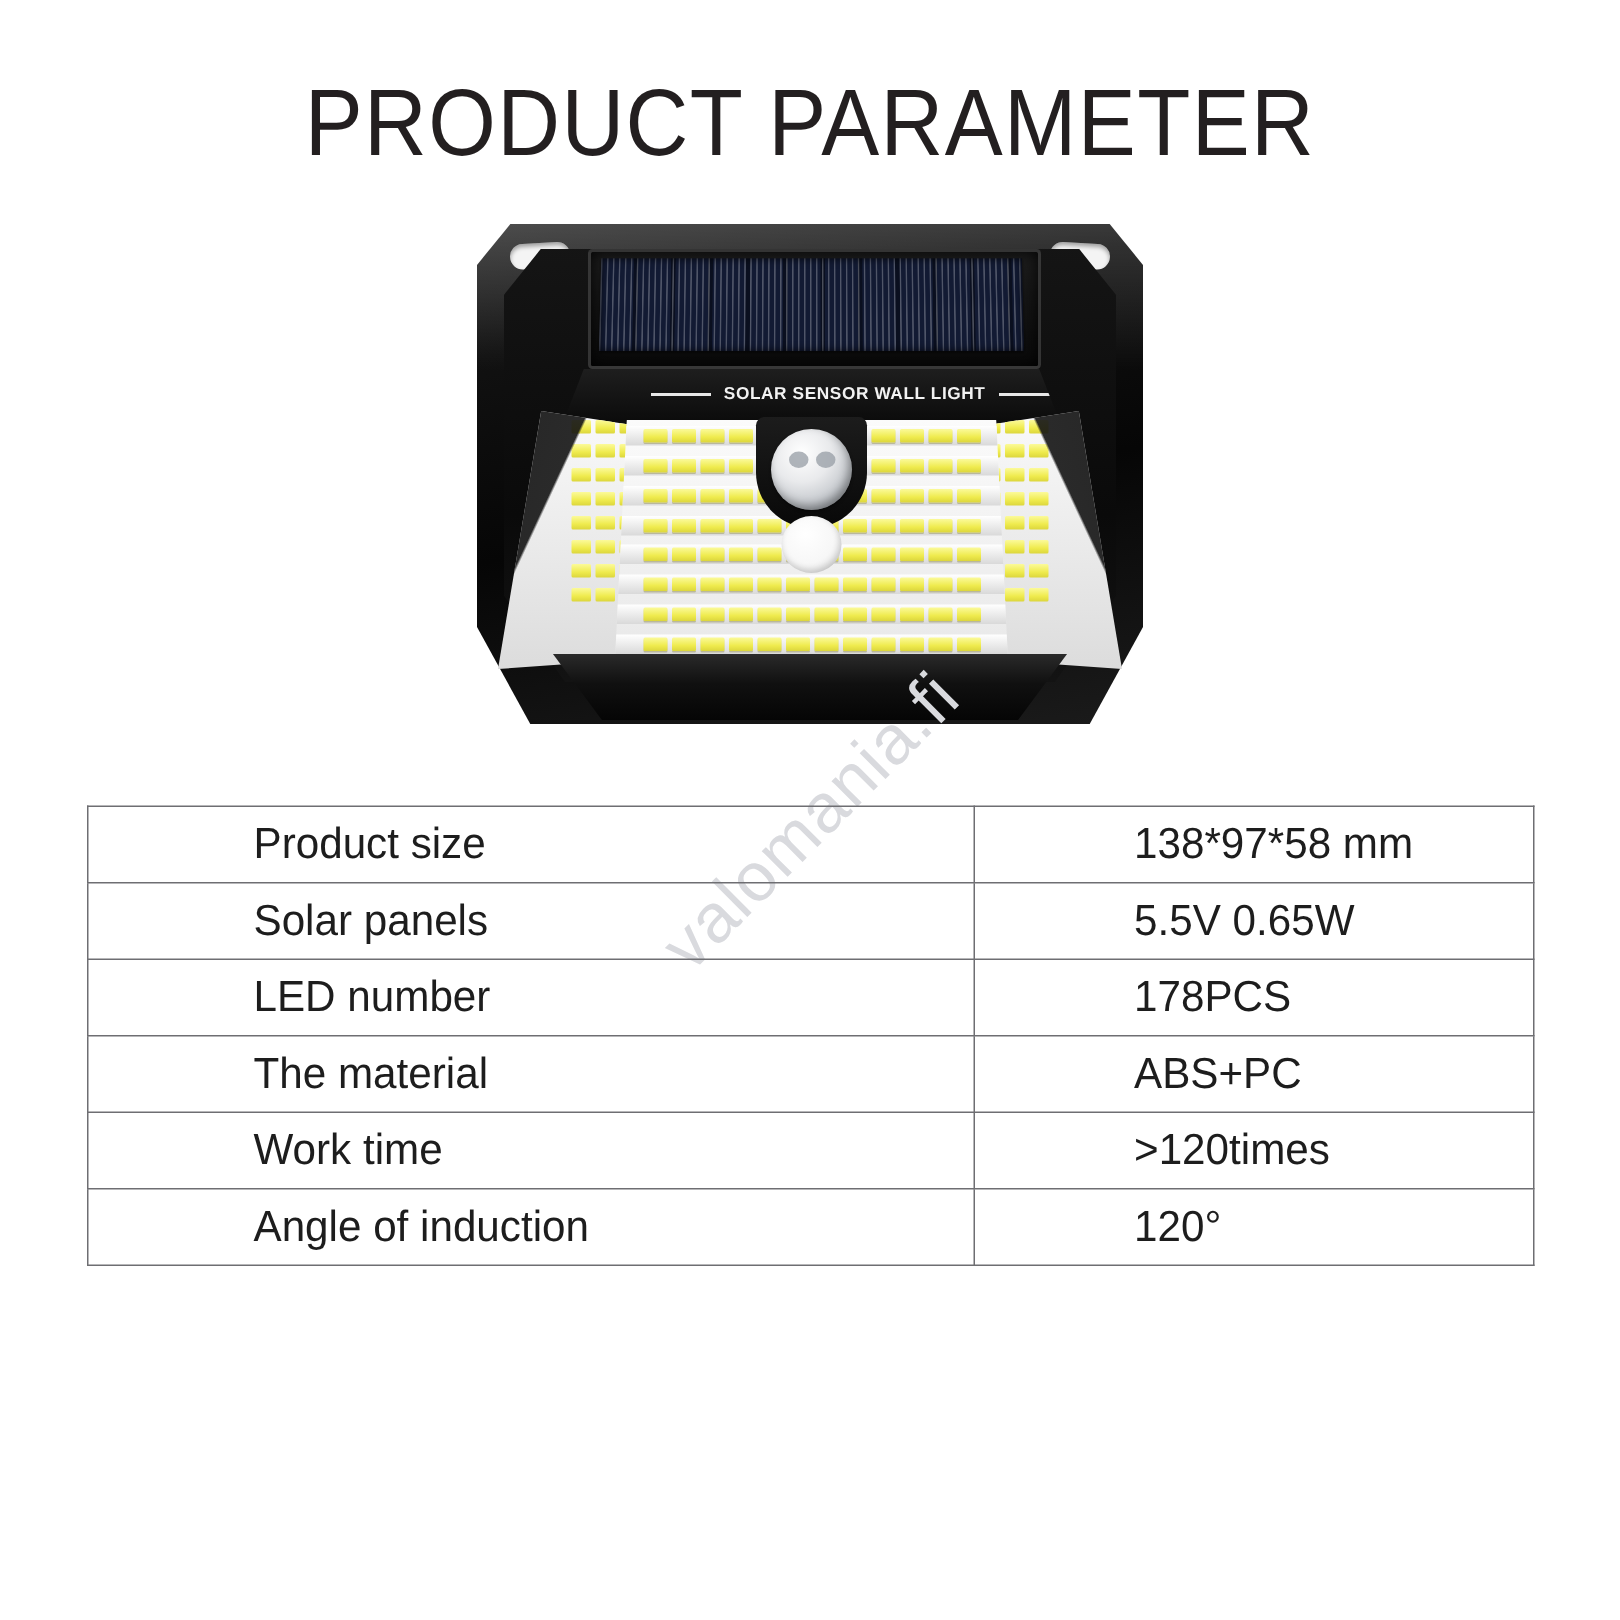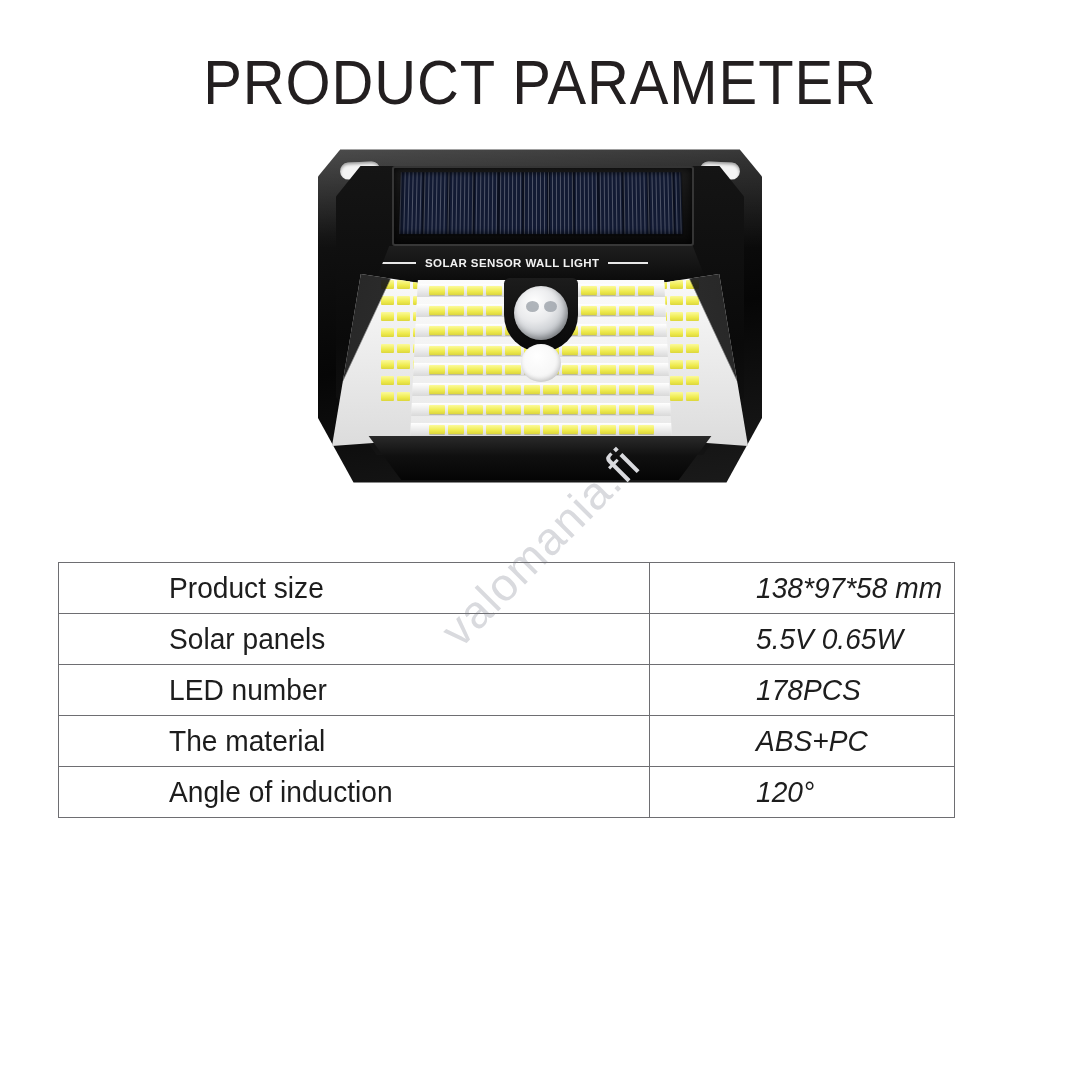--- a/index.html
+++ b/index.html
@@ -121,21 +121,21 @@
 
   
   .label-band {
     position: absolute;
     left: 58px; top: 100px;
     width: 330px; height: 34px;
     background: linear-gradient(180deg, #1e1e1e 0%, #0c0c0c 100%);
     clip-path: polygon(4% 0%, 96% 0%, 100% 100%, 0% 100%);
     display: flex;
     align-items: center;
-    justify-content: flex-start;
+    justify-content: flex-end;
     gap: 9px;
   }
   .label-dash {
     width: 40px;
     height: 2px;
     background: #e8e8e8;
   }
   .label-text {
     color: #f2f2f2;
     font-size: 11.5px;
@@ -283,41 +283,40 @@
     transform-origin: 50% 50%;
     pointer-events: none;
     user-select: none;
     white-space: nowrap;
   }
 
   
   .spec-table {
     position: absolute;
     left: 58px;
-    top: 562px;
-    width: 897px;
+    top: 537px;
+    width: 965px;
     border-collapse: collapse;
     table-layout: fixed;
   }
   .spec-table td {
     height: 50px;
     border: 1px solid #6e6e72;
     padding: 0;
     vertical-align: middle;
     color: #1d1d1d;
     font-size: 29px;
     font-weight: 400;
   }
   .spec-table td.cell-label {
     width: 480px;
     padding-left: 110px;
   }
   .spec-table td.cell-value {
     padding-left: 106px;
-    font-style: italic;
   }
   .spec-table td span {
     display: block;
     transform: scaleX(0.97);
     transform-origin: left center;
     white-space: nowrap;
   }
 </style>
 </head>
 <body>
@@ -590,20 +589,28 @@
     <tr>
       <td class="cell-label">
           <span>The material</span>
         </td>
       <td class="cell-value">
           <span>ABS+PC</span>
         </td>
     </tr>
     <tr>
       <td class="cell-label">
+          <span>Work time</span>
+        </td>
+      <td class="cell-value">
+          <span>&gt;120times</span>
+        </td>
+    </tr>
+    <tr>
+      <td class="cell-label">
           <span>Angle of induction</span>
         </td>
       <td class="cell-value">
           <span>120°</span>
         </td>
     </tr>
   </tbody>
 </table>
 
 </body></html>

